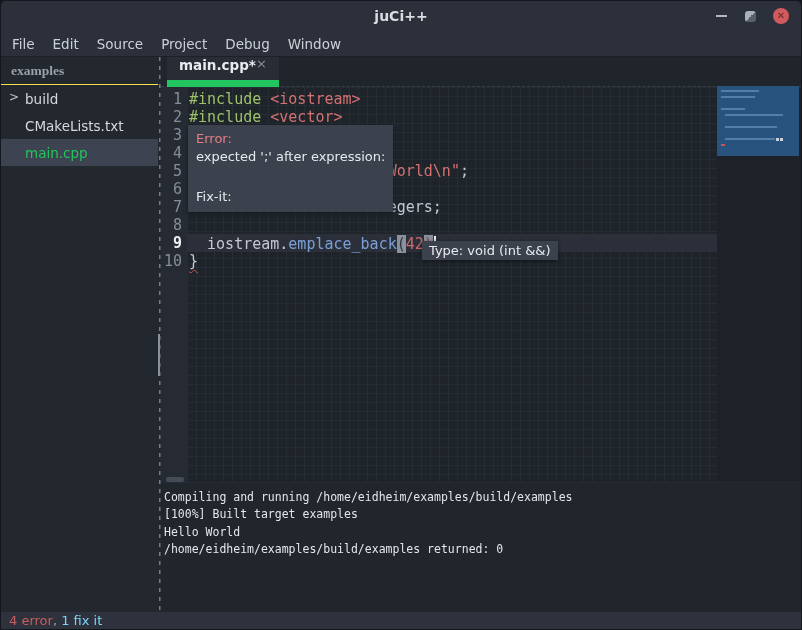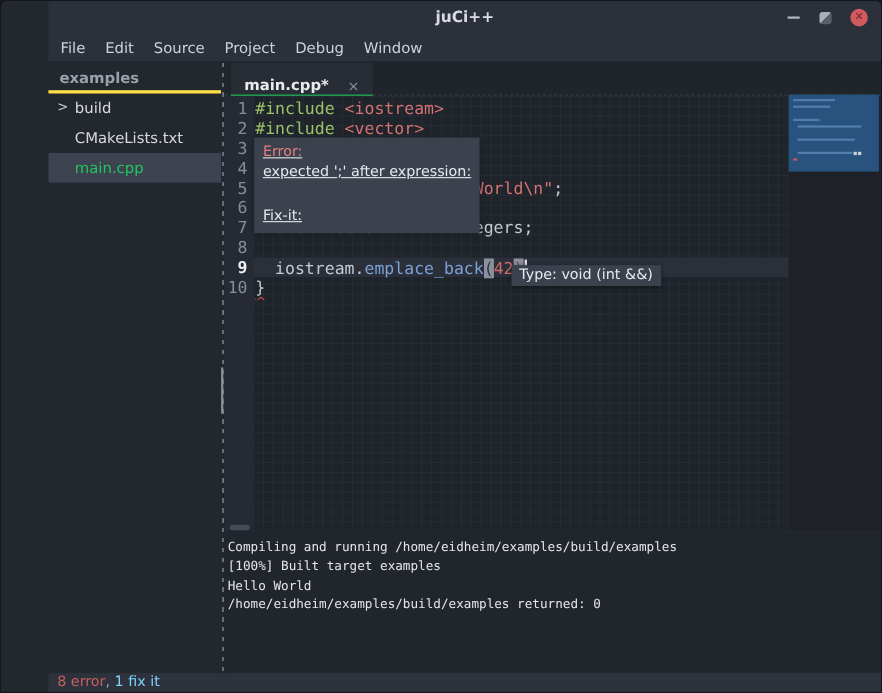--- a/index.html
+++ b/index.html
@@ -1,20 +1,20 @@
 <!DOCTYPE html>
 <html><head>
 <meta charset="utf-8">
 <style>
   html,body{margin:0;padding:0;background:#14181e;}
   .window{
     width:802px;height:630px;display:flex;flex-direction:column;
     font-family:"DejaVu Sans",sans-serif;
     border-radius:6px 6px 0 0;overflow:hidden;
-    background:#23272e;box-sizing:border-box;border:1px solid #14181e;padding-left:43px;
+    background:#23272e;box-sizing:border-box;border:1px solid #14181e;
   }
   
   .titlebar{height:30px;background:#2b303b;position:relative;flex:0 0 auto;}
   .titlebar .title{
     position:absolute;left:0;right:0;top:0;height:30px;line-height:30px;
     text-align:center;color:#d9dde2;font-size:14px;font-weight:bold;
   }
   .controls{position:absolute;right:12px;top:0;height:30px;display:flex;align-items:center;gap:17px;}
   .btn-min{width:13px;height:13px;display:flex;align-items:center;justify-content:center;cursor:default;}
   .btn-min .bar{width:11px;height:2px;background:#b3b9c1;}
@@ -24,35 +24,35 @@
     color:#71272b;font-size:10px;font-weight:bold;line-height:16px;text-align:center;
   }
   
   .menubar{height:26px;background:#2b303b;display:flex;align-items:center;padding-left:2px;
     border-bottom:1px solid #1c2027;flex:0 0 auto;box-sizing:border-box;}
   .menu-item{padding:3px 9px;color:#ccd1d9;font-size:13.5px;}
   
   .body{flex:1 1 auto;display:flex;min-height:0;}
   .sidebar{width:157px;flex:0 0 auto;background:#23272e;display:flex;flex-direction:column;}
   .sidebar-header{height:28px;box-sizing:border-box;padding:6px 10px 0;font-weight:bold;
-    color:#9aa1ab;font-size:13.5px;border-bottom:3px solid #fde047;}
+    color:#9aa1ab;font-size:13.5px;border-bottom:1px solid #fde047;font-family:Liberation Serif, serif;}
   .tree-item{height:27px;display:flex;align-items:center;padding-left:24px;
     color:#d6d9de;font-size:13.5px;position:relative;}
   .tree-item.selected{background:#3d4350;color:#22c55e;}
   .expander{position:absolute;left:8px;top:5px;color:#c0c5cc;font-size:12px;}
   .vsep{width:3px;flex:0 0 auto;position:relative;
     background:repeating-linear-gradient(180deg,#767d88 0 4px,transparent 4px 9px);
     background-size:1.5px 100%;background-repeat:no-repeat;background-position:center;background-color:#23272e;}
   .vsep .handle{position:absolute;top:50%;left:0;width:2px;height:42px;background:#8b929d;}
   .main{flex:1 1 auto;display:flex;flex-direction:column;min-width:0;}
   
   .tabbar{height:30px;flex:0 0 auto;background:#20242b;position:relative;display:flex;}
   .tabbar::after{content:"";position:absolute;left:0;right:0;bottom:0;border-bottom:1px dashed #3a404b;}
   .tab{margin-left:6px;height:30px;box-sizing:border-box;padding:0 12px;display:inline-flex;
-    align-items:flex-end;gap:17px;background:#272c35;border-bottom:1px solid #22c55e;
+    align-items:flex-start;gap:0;background:#272c35;border-bottom:7px solid #22c55e;
     position:relative;z-index:1;}
   .tab-label{font-size:13.5px;font-weight:bold;color:#e8eaee;}
   .tab-close{font-size:13px;color:#8a909b;line-height:1;}
   
   .editor{height:395px;flex:0 0 auto;display:flex;position:relative;min-width:0;}
   .gutter{width:26px;flex:0 0 auto;background:#262b33;padding-top:3px;box-sizing:border-box;}
   .gutter .num{height:18px;line-height:18px;text-align:right;padding-right:5px;
     font-family:"DejaVu Sans Mono",monospace;font-size:15px;color:#868d98;}
   .gutter .num.current{color:#eceef1;font-weight:bold;}
   .code{flex:1 1 auto;padding-top:3px;min-width:0;
@@ -77,21 +77,21 @@
   .minimap-view{position:absolute;top:-1px;left:0;right:2px;height:70px;background:#27537e;
     box-sizing:border-box;padding:4px 0 0 4px;}
   .mm-row{height:2px;margin-bottom:4px;display:flex;align-items:center;}
   .mm-bar{height:2px;background:#5e8ab8;opacity:.8;}
   .mm-bar.err{background:#c05a5a;opacity:1;}
   .mm-mark{width:3px;height:3px;background:#cdd2d9;margin-left:1px;}
   .hscroll{position:absolute;left:5px;bottom:0;width:18px;height:5px;background:#454b57;border-radius:2px;}
   
   .tooltip{position:absolute;background:#3b414d;color:#e6e9ed;font-size:13px;
     box-shadow:0 1px 4px rgba(0,0,0,.45);white-space:nowrap;z-index:5;}
-  .tooltip.diag{left:27px;top:38px;padding:5px 8px 6px;text-decoration:underline;}
+  .tooltip.diag{left:27px;top:38px;padding:5px 8px 6px;}
   .tt-line{line-height:18px;}
   .tt-error{color:#e57f82;}
   .tt-spacer{height:22px;}
   .tooltip.type{left:261px;top:126px;padding:1px 7px;line-height:17px;margin-top:28px;}
   
   .terminal{flex:1 1 auto;background:#21252c;border-top:1px solid #262b33;
     padding:6px 0 0 3px;box-sizing:border-box;overflow:hidden;}
   .term-line{font-family:"DejaVu Sans Mono",monospace;font-size:11.5px;line-height:17.3px;
     color:#e3e6ea;white-space:pre;}
   
@@ -235,17 +235,17 @@
           <div class="term-line">[100%] Built target examples</div>
           <div class="term-line">Hello World</div>
           <div class="term-line">/home/eidheim/examples/build/examples returned: 0</div>
         </div>
 
     </div>
   </div>
 
   <div class="statusbar">
     <span class="right">
-      <span class="status-err">8 error</span><span class="status-sep">, </span><span class="status-fix">1 fix it</span>
+      <span class="status-err">4 error</span><span class="status-sep">, </span><span class="status-fix">1 fix it</span>
     </span>
   </div>
 
 </div>
 
 </body></html>

